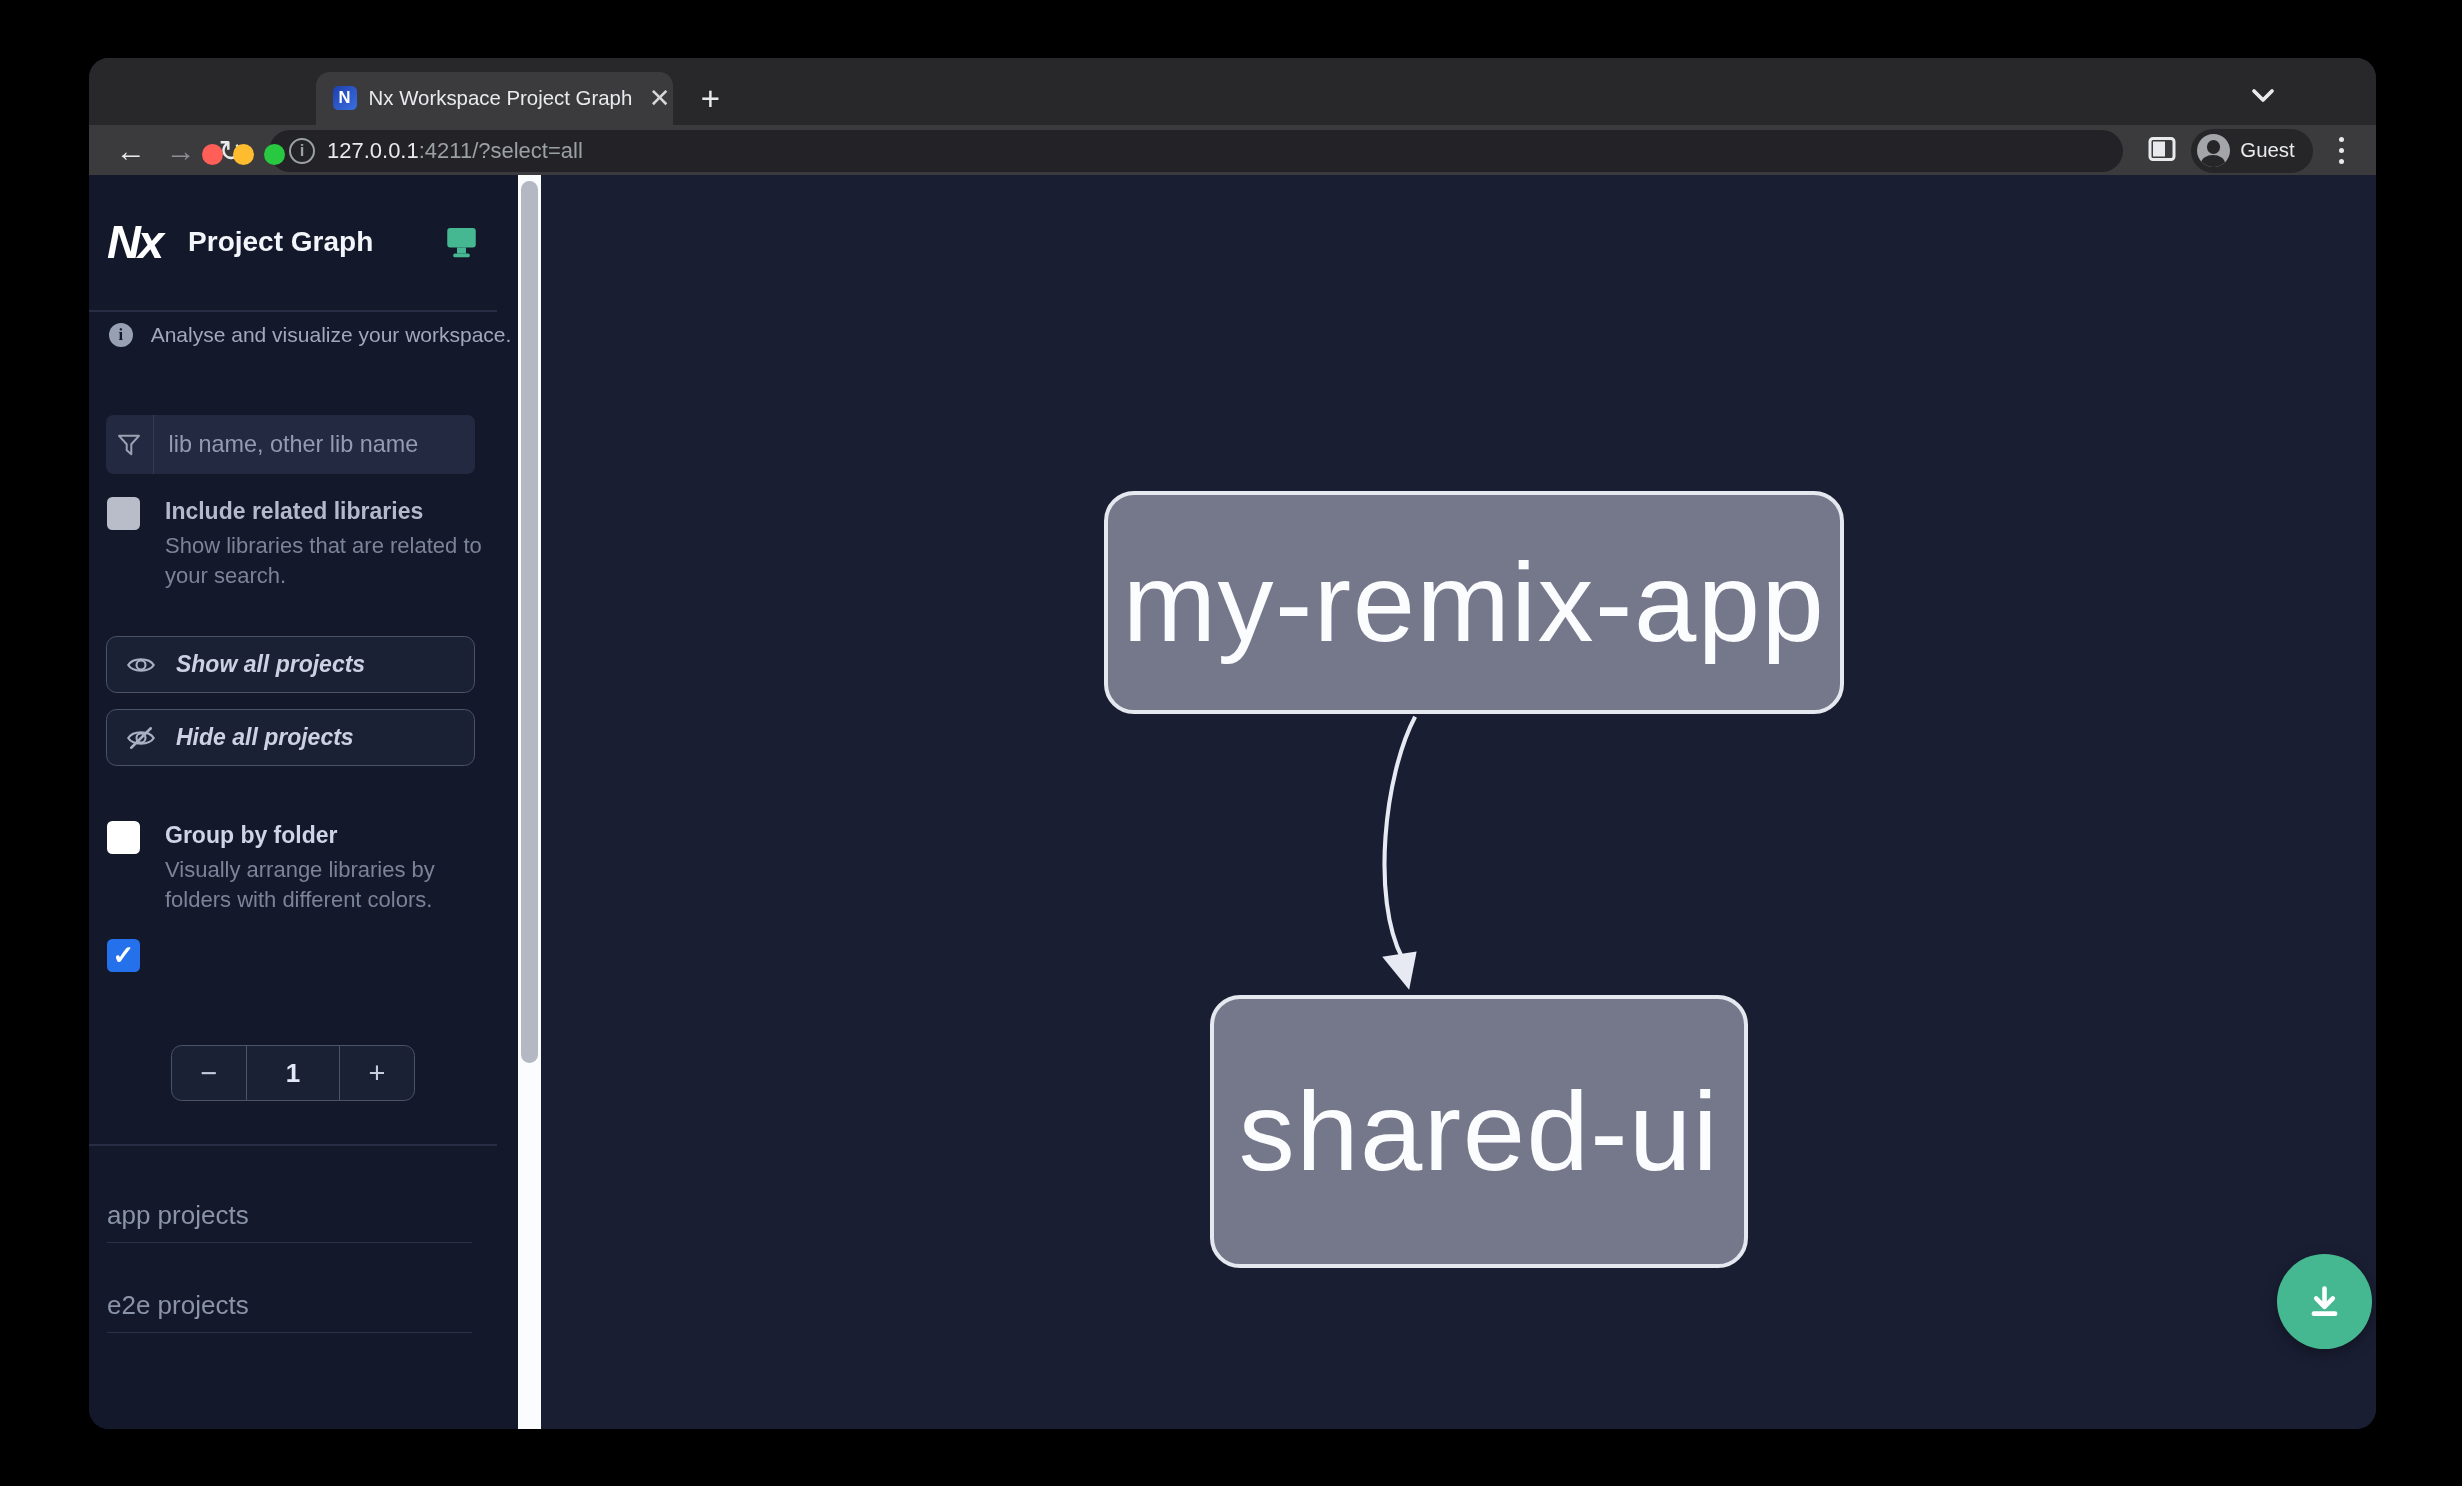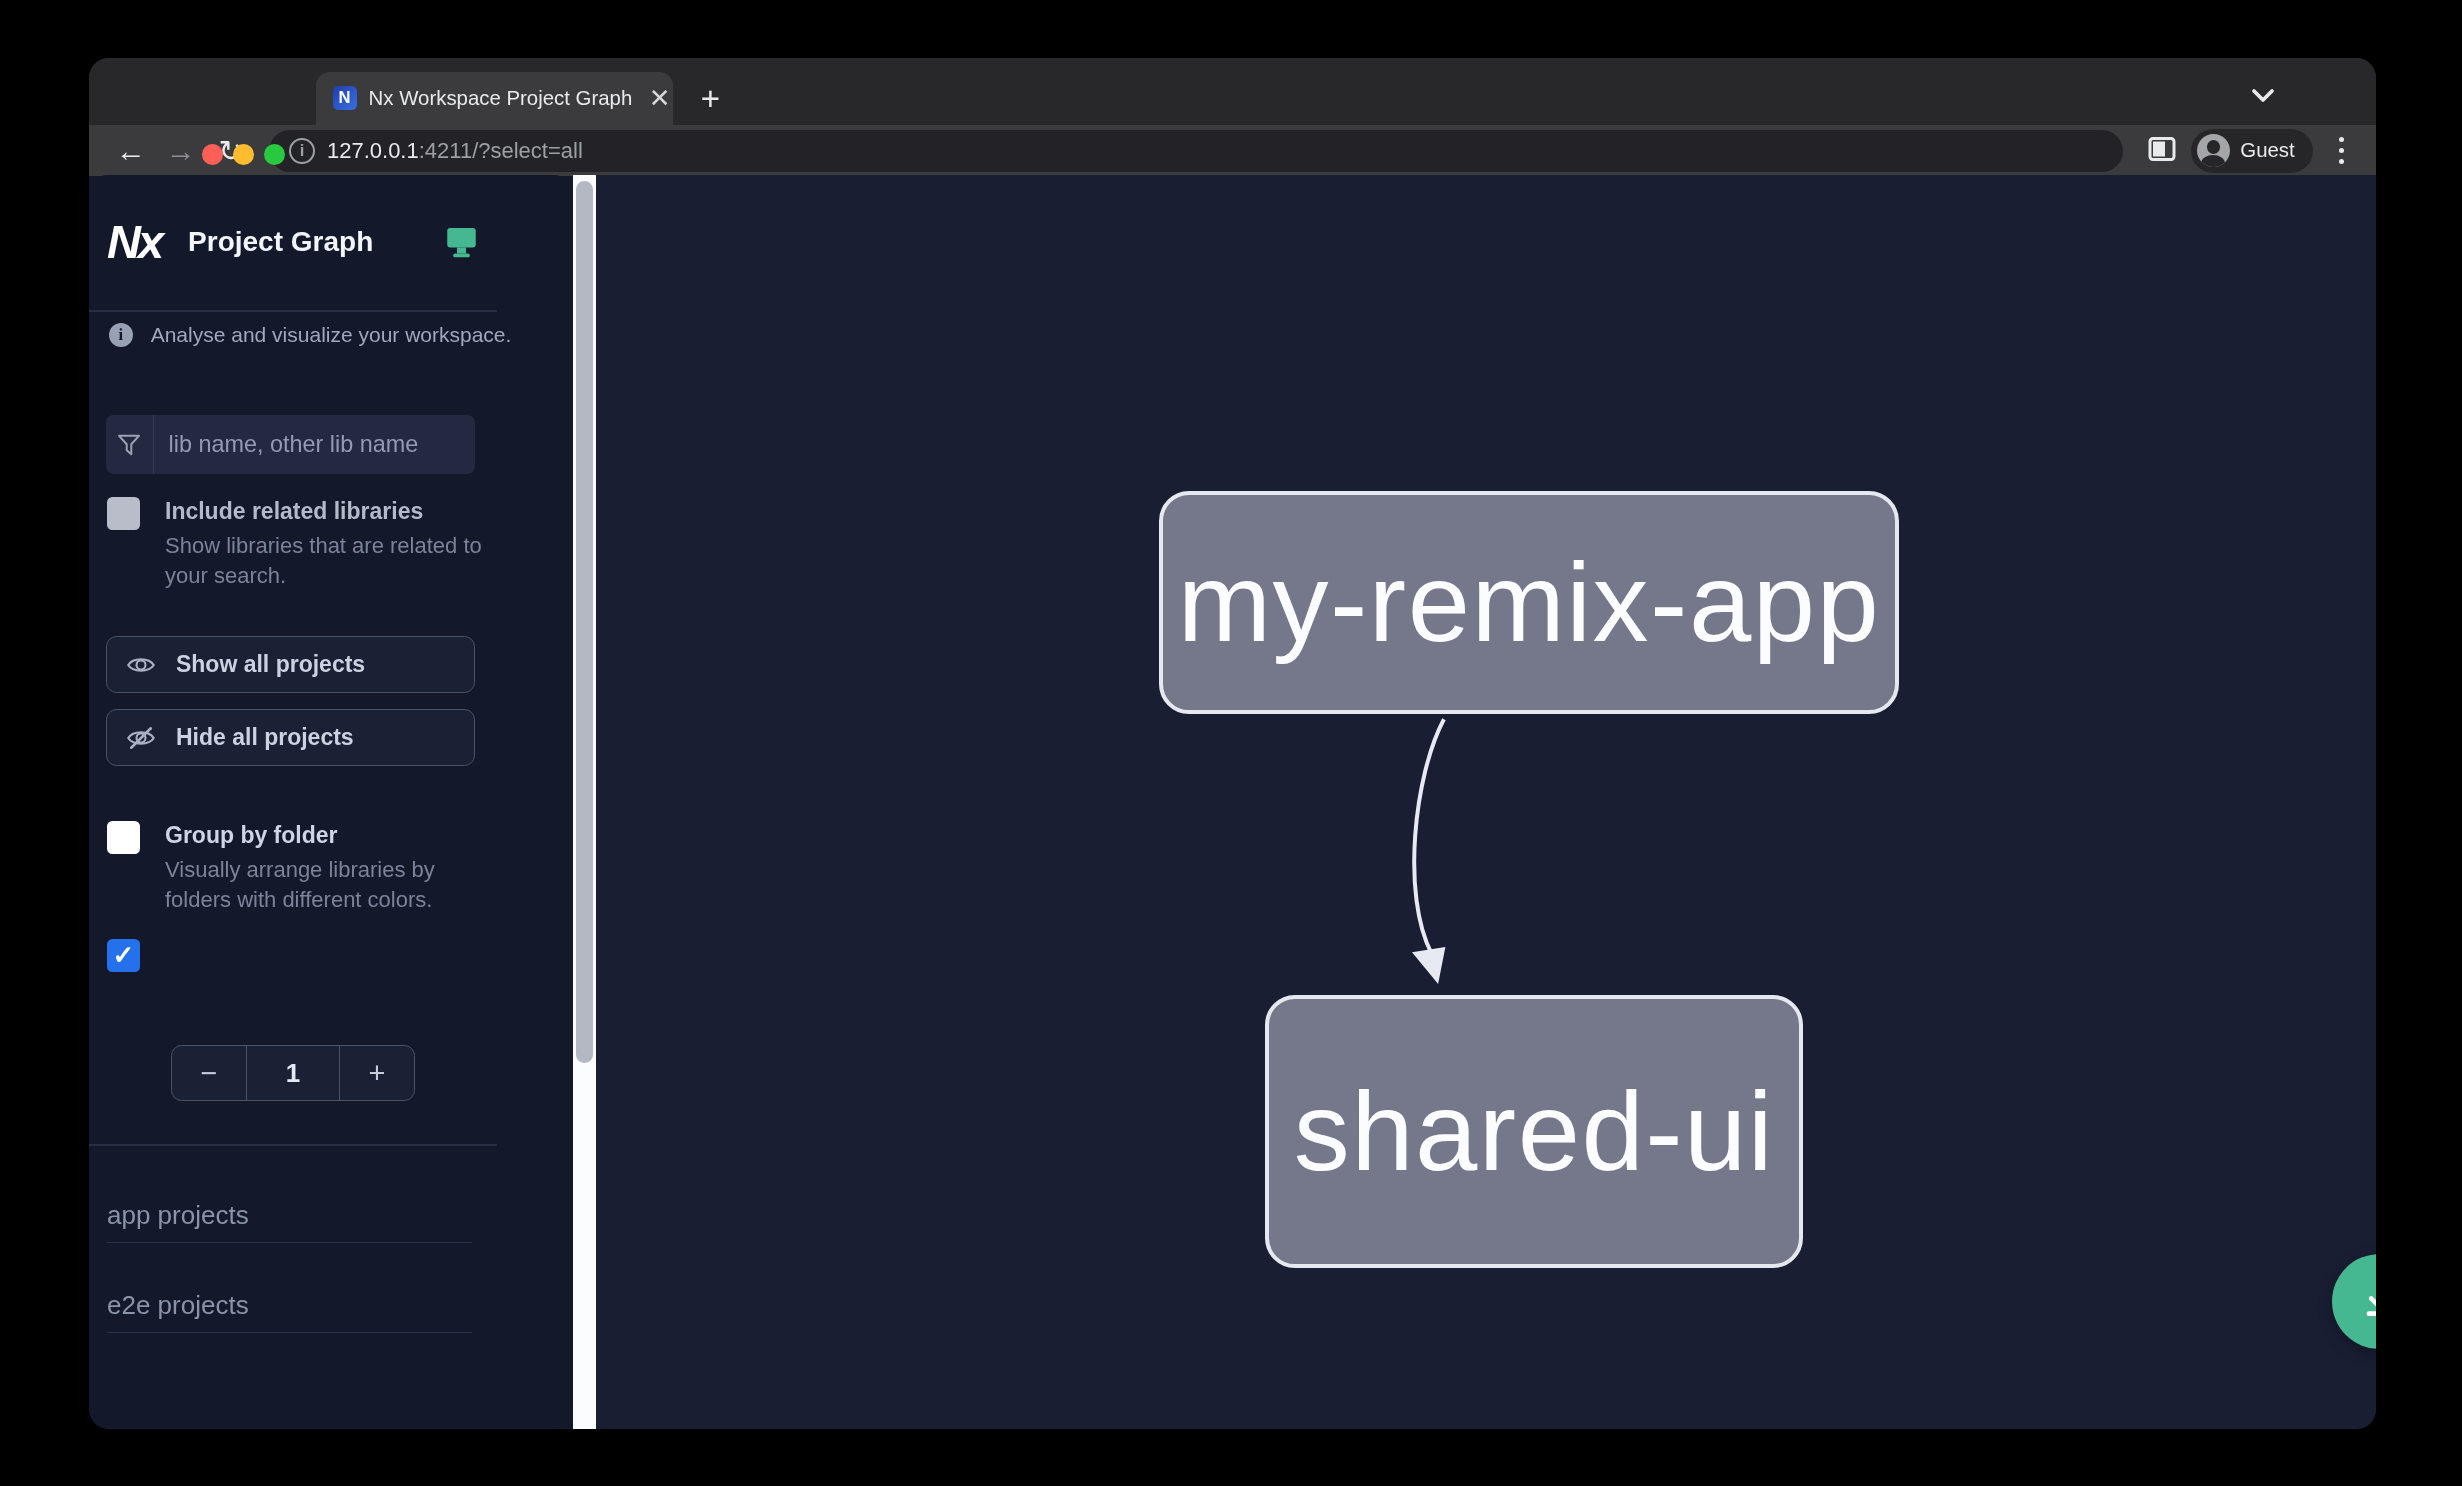--- a/index.html
+++ b/index.html
@@ -34,21 +34,21 @@
   .profile{height:44px;background:#262629;border-radius:22px;display:flex;align-items:center;padding:0 18px 0 6px;gap:10.6px;margin:0 7.6px;}
   .avatar{width:33px;height:33px;border-radius:50%;background:#a3a5a9;position:relative;overflow:hidden;flex:0 0 auto;}
   .avatar:before{content:"";position:absolute;left:9.8px;top:6px;width:13.6px;height:13.6px;border-radius:50%;background:#262629;}
   .avatar:after{content:"";position:absolute;left:4.5px;top:21px;width:24px;height:16.6px;border-radius:50% 50% 0 0;background:#262629;}
   .profile-label{color:#e9eaec;font-size:20.4px;}
   .kebab{width:30px;display:flex;flex-direction:column;align-items:center;gap:6px;}
   .kebab i{width:5.3px;height:5.3px;border-radius:50%;background:#e9eaec;}
 
   
   .content{position:absolute;left:0;top:117px;width:100%;height:1254px;display:flex;}
-  .sidebar{position:relative;width:484px;height:100%;background:#14182b;flex:0 0 auto;border-radius:19px;}
+  .sidebar{position:relative;width:429px;height:100%;background:#14182b;flex:0 0 auto;}
   .scrollbar{position:relative;width:23px;height:100%;background:#fbfcfe;flex:0 0 auto;}
   .scroll-thumb{position:absolute;left:3px;top:6px;width:16.6px;height:882px;border-radius:8.3px;background:#b4b8c2;}
   .canvas{position:relative;flex:1 1 auto;height:100%;background:#1a1e33;overflow:hidden;padding-left:7px;}
 
   
   .side-header{position:absolute;left:18px;top:39px;display:flex;align-items:center;gap:27px;width:372px;}
   .nx-logo{font-size:47px;font-weight:bold;color:#fff;font-style:italic;letter-spacing:-3px;}
   .side-title{font-size:28px;font-weight:bold;color:#f2f5fa;flex:1 1 auto;}
   .divider{position:absolute;left:0;width:408px;height:1.5px;background:#262d45;}
   .info-row{position:absolute;left:19.7px;top:148px;display:flex;align-items:center;gap:18px;}
@@ -60,21 +60,21 @@
   .filter input::placeholder{color:#939bb0;}
   .opt{position:absolute;left:18px;width:372px;display:flex;gap:25px;}
   .cb{width:33px;height:33px;border-radius:5.3px;flex:0 0 auto;margin-top:1.5px;}
   .cb-muted{background:#b9bdc9;}
   .cb-white{background:#fff;}
   .cb-checked{background:#2570eb;color:#fff;font-size:26px;font-weight:bold;display:flex;align-items:center;justify-content:center;}
   .opt-text{flex:1;}
   .opt-label{font-size:23px;font-weight:600;color:#ced5e4;line-height:33px;}
   .opt-label.muted{color:#b3bac9;}
   .opt-desc{font-size:22px;color:#7b8398;line-height:30px;margin-top:3px;width:334px;}
-  .sbtn{position:absolute;left:16.6px;width:369px;height:57px;border:1.5px solid #4b5368;border-radius:10.6px;background:#1b2135;display:flex;align-items:center;gap:19.7px;padding:0 19.7px;}
+  .sbtn{position:absolute;left:16.6px;width:369px;height:57px;border:1.5px solid #4b5368;border-radius:10.6px;background:#1b2135;display:flex;align-items:center;gap:19.7px;padding:0 19.7px;font-style:italic;}
   .sbtn-label{color:#ccd2e1;font-size:23px;font-weight:600;}
   .stepper{position:absolute;left:82px;top:870px;width:244px;height:56px;border:1.5px solid #4b5368;border-radius:10.6px;background:#1b2135;display:flex;}
   .step-cell{display:flex;align-items:center;justify-content:center;height:100%;}
   .step-dec,.step-inc{width:74px;color:#c6cddc;font-size:29px;}
   .step-val{flex:1;border-left:1.5px solid #4b5368;border-right:1.5px solid #4b5368;color:#e2e8f5;font-size:26px;font-weight:bold;}
   .section-h{position:absolute;left:18px;width:365px;color:#8a93a8;font-size:26px;border-bottom:1.5px solid #2a3148;padding-bottom:10.6px;}
 
   
   .node{position:absolute;background:#74788a;border:4.5px solid #e6e8f0;border-radius:30px;display:flex;align-items:center;justify-content:center;color:#fbfcfe;}
   .node-label{font-size:112px;letter-spacing:1.5px;white-space:nowrap;}

